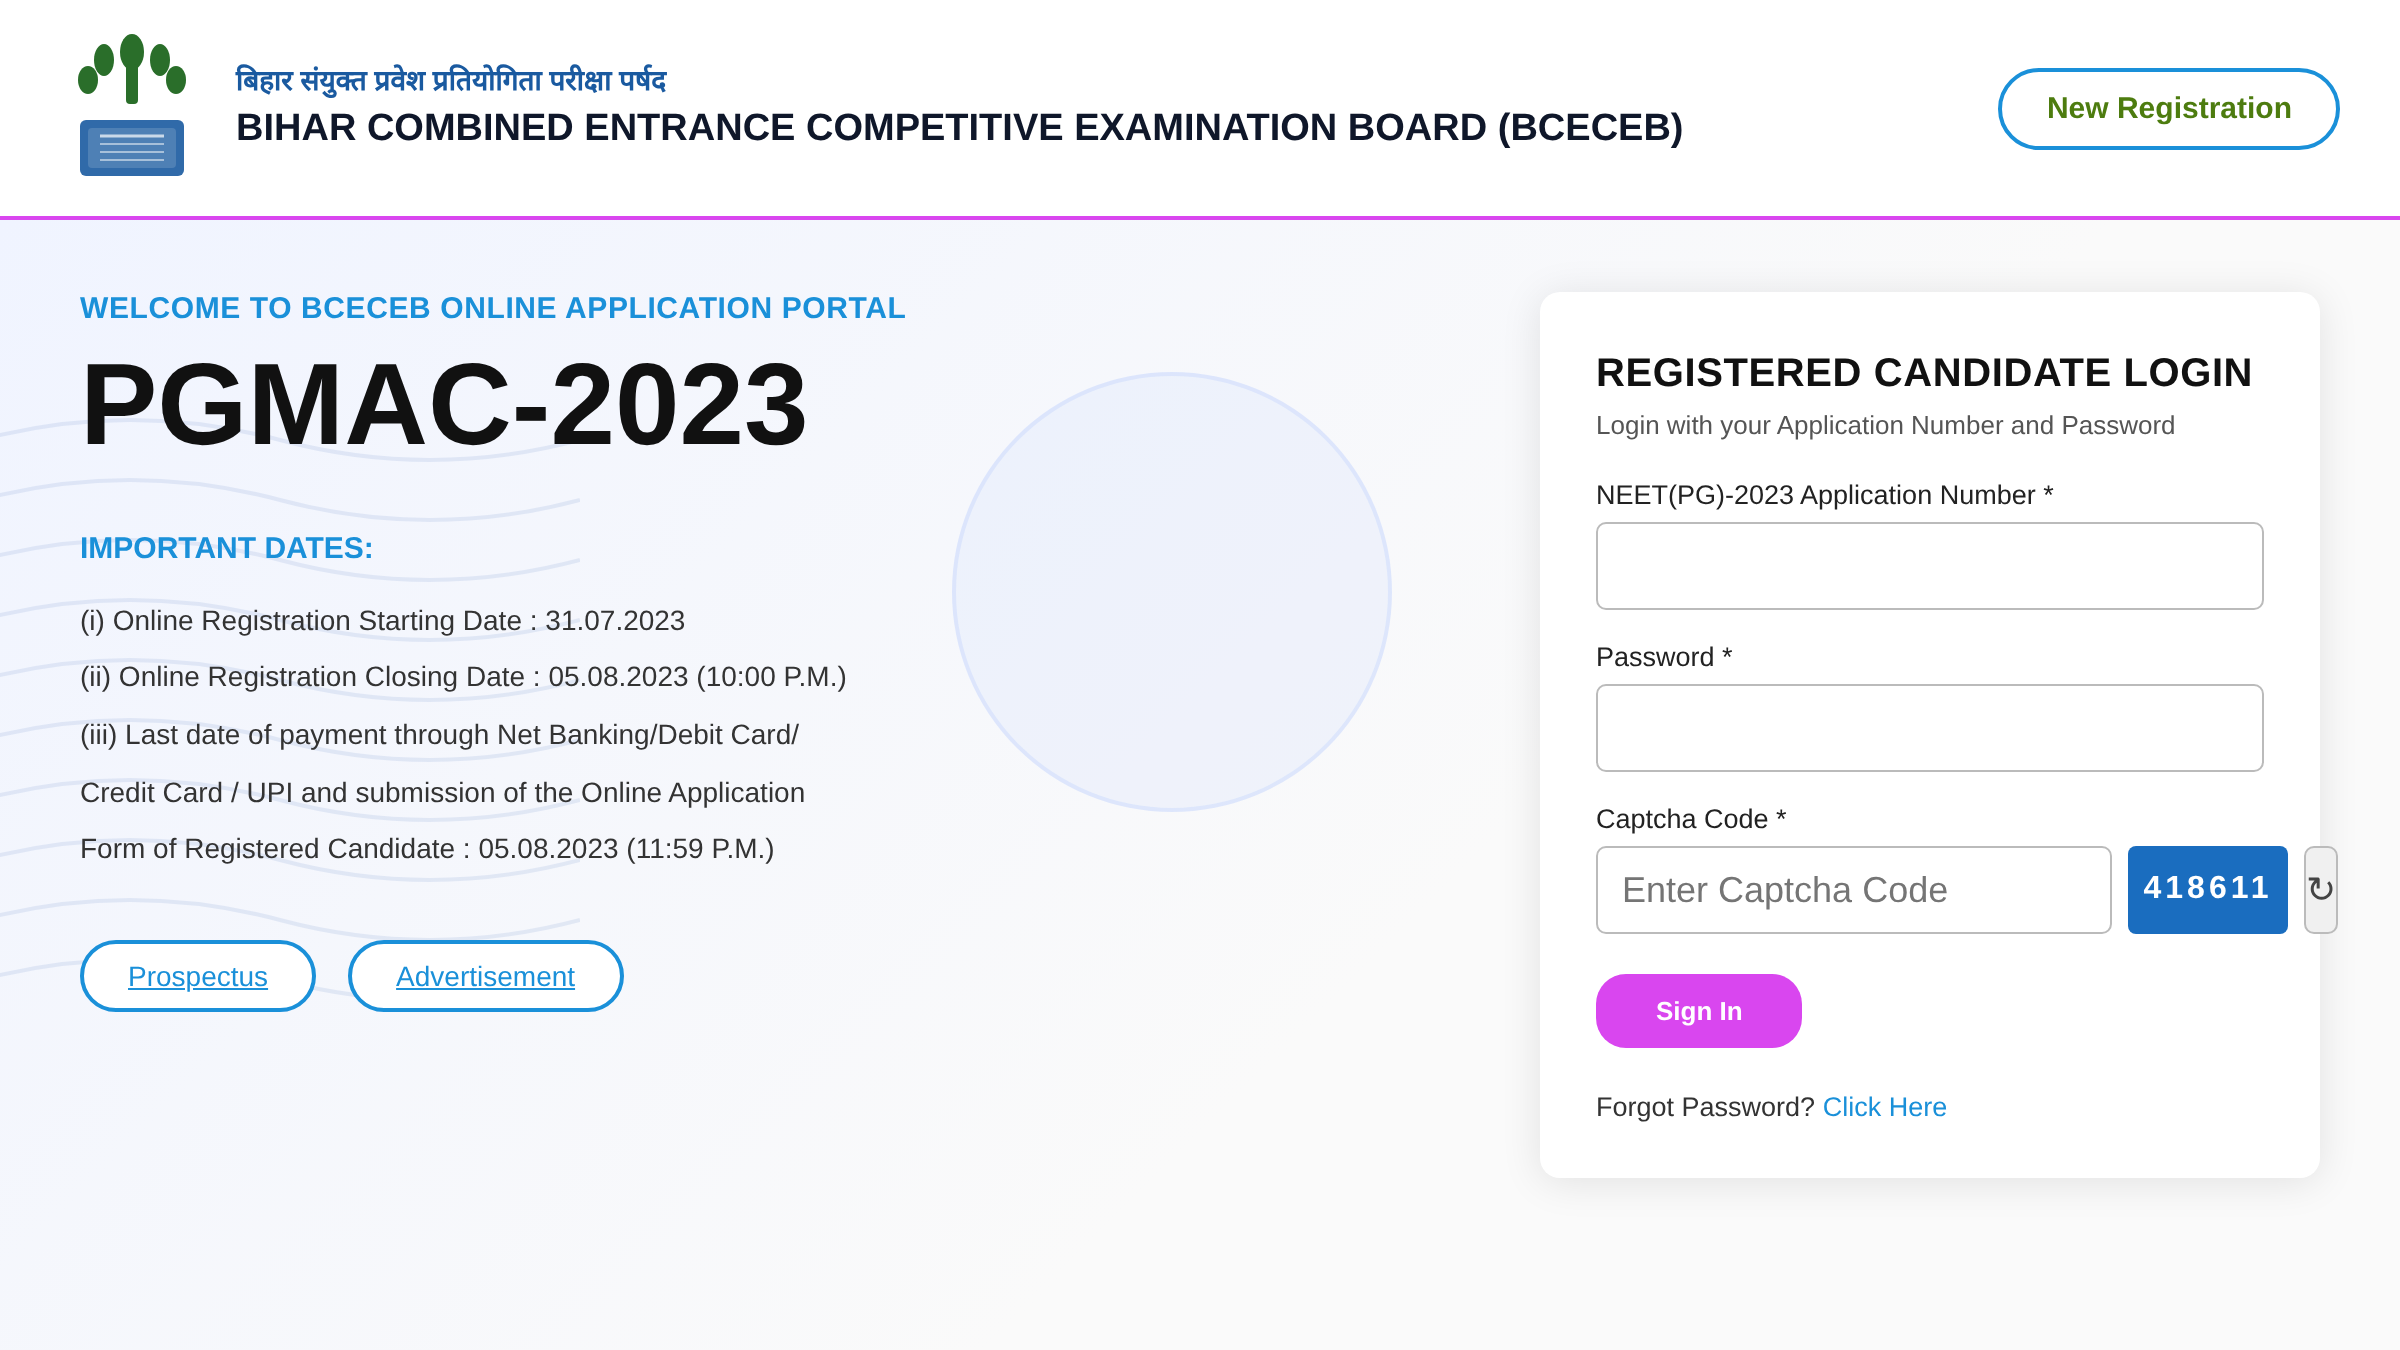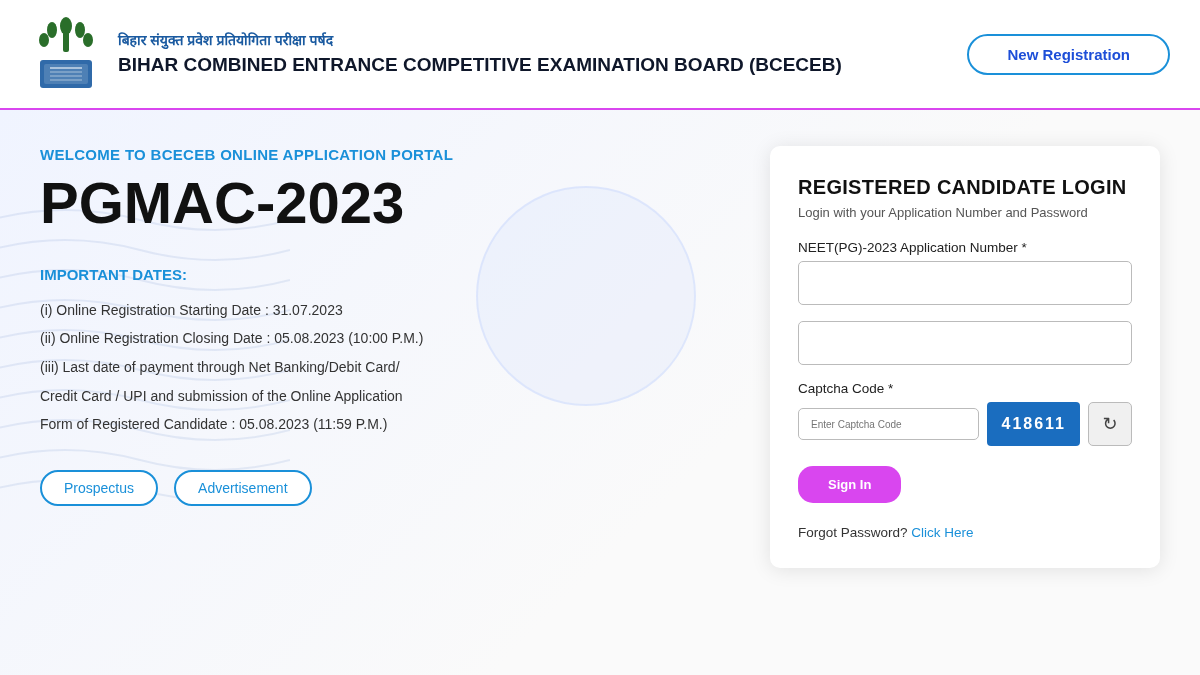--- a/index.html
+++ b/index.html
@@ -44,23 +44,23 @@
       line-height: 1.3;
     }
     .header-english-bold {
       font-size: 19px;
       font-weight: 800;
       color: #0f172a;
       line-height: 1.3;
     }
     .new-registration-btn {
       border: 2px solid #1a90d9;
-      color: #1d4ed8;
-      background: #fff;
-      padding: 10px 38px;
+      color: #4d7c0f;
+      background: #fff;
+      padding: 10px 22px;
       border-radius: 24px;
       font-size: 15px;
       font-weight: 600;
       cursor: pointer;
       white-space: nowrap;
     }
 
     
     .main-content {
       display: flex;
@@ -130,20 +130,21 @@
     }
     .outline-btn {
       border: 2px solid #1a90d9;
       color: #1a90d9;
       background: #fff;
       padding: 8px 22px;
       border-radius: 20px;
       font-size: 14px;
       font-weight: 500;
       cursor: pointer;
+      text-decoration: underline;
     }
 
     
     .login-card {
       width: 390px;
       background: #fff;
       border-radius: 10px;
       box-shadow: 0 2px 20px rgba(0,0,0,0.10);
       padding: 30px 28px 28px 28px;
       flex-shrink: 0;
@@ -185,25 +186,25 @@
     }
 
     .captcha-row {
       display: flex;
       gap: 8px;
       align-items: center;
       margin-bottom: 20px;
     }
     .captcha-input {
       flex: 1;
-      height: 32px;
+      height: 44px;
       border: 1px solid #bbb;
       border-radius: 5px;
       padding: 0 12px;
-      font-size: 10px;
+      font-size: 18px;
       outline: none;
     }
     .captcha-code-box {
       background: #1a6dbf;
       color: #fff;
       font-size: 16px;
       font-weight: 700;
       padding: 0 14px;
       height: 44px;
       border-radius: 4px;
@@ -333,20 +334,21 @@
     </div>
   </div>
 
   <div class="login-card">
     <div class="login-title">REGISTERED CANDIDATE LOGIN</div>
     <div class="login-subtitle">Login with your Application Number and Password</div>
 
     <label class="form-label">NEET(PG)-2023 Application Number *</label>
     <input class="form-input" type="text" style="">
 
+    <label class="form-label">Password *</label>
     <input class="form-input" type="password" style="">
 
     <label class="form-label">Captcha Code *</label>
     <div class="captcha-row">
       <input class="captcha-input" type="text" placeholder="Enter Captcha Code" style="">
       <div class="captcha-code-box">418611</div>
       <button class="captcha-refresh-btn">
         <span>↻</span>
       </button>
     </div>

